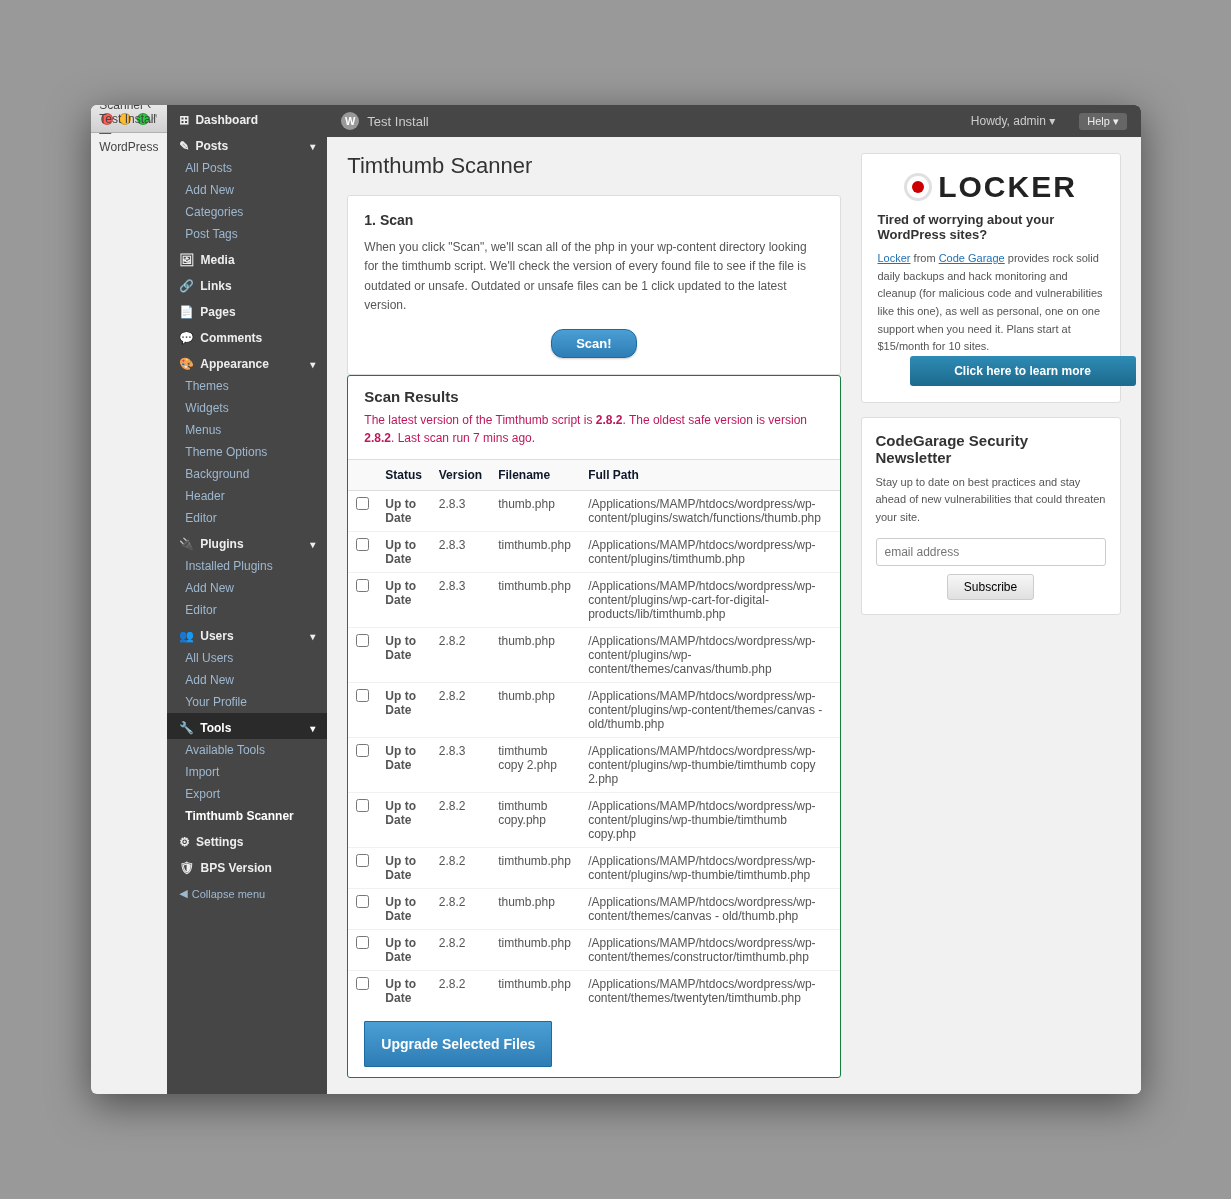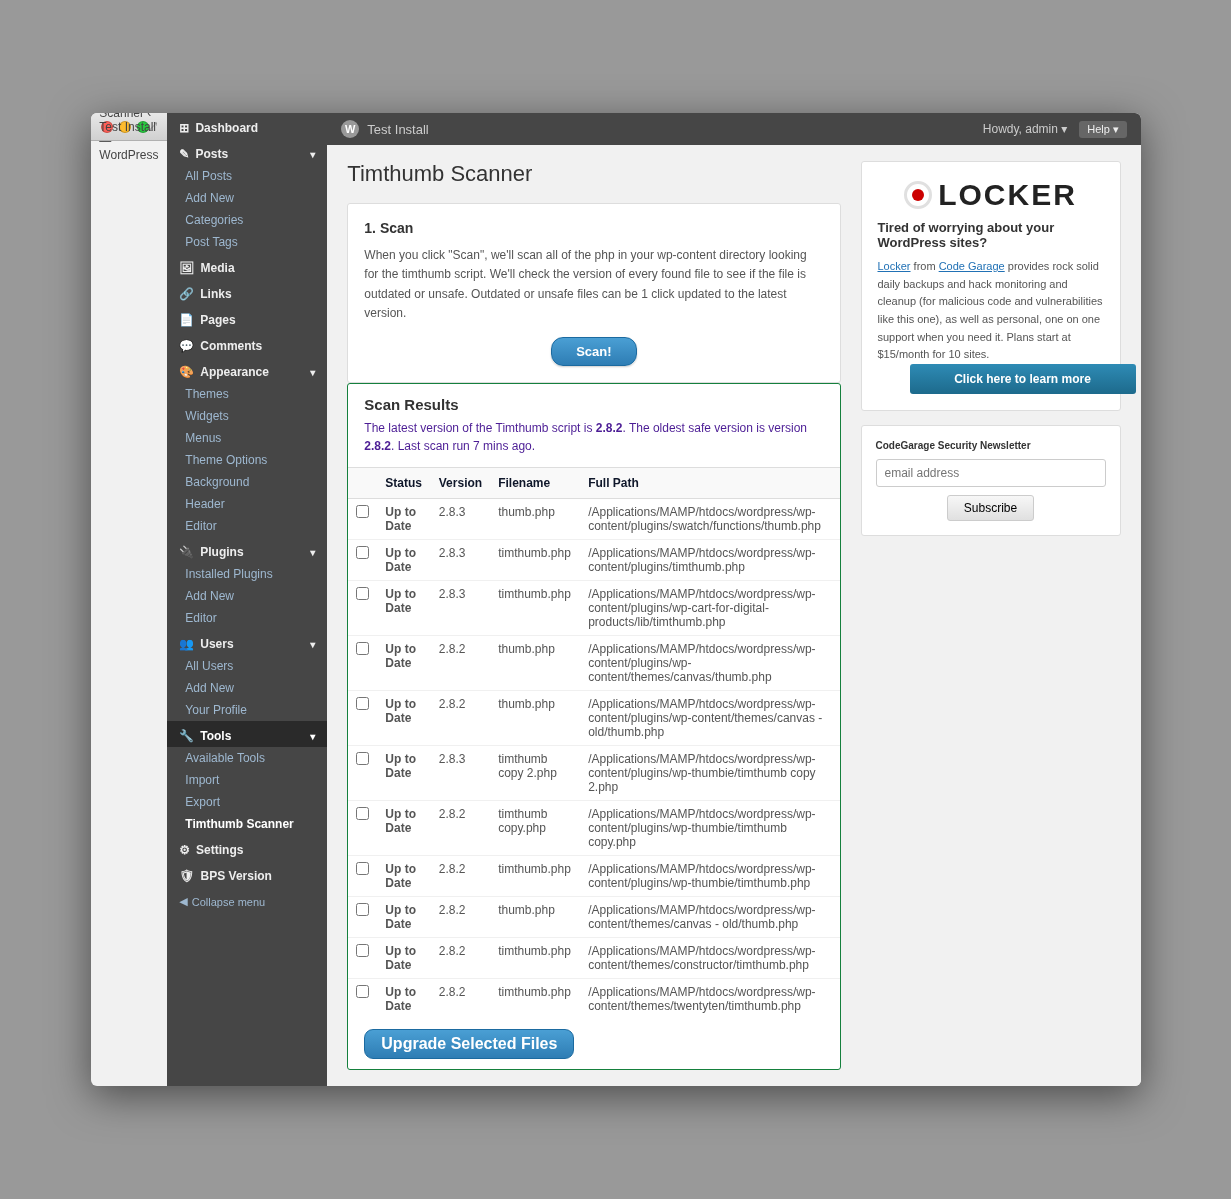--- a/index.html
+++ b/index.html
@@ -142,21 +142,21 @@
     .site-name-top {
       color: #ccc;
       font-size: 13px;
     }
     .topbar-right {
       margin-left: auto;
       color: #ccc;
       font-size: 12px;
       display: flex;
       align-items: center;
-      gap: 12px;
+      gap: 24px;
     }
     .howdy-text { color: #ccc; }
     .help-btn {
       background: #666;
       color: #eee;
       padding: 2px 8px;
       border-radius: 3px;
       font-size: 11px;
       cursor: pointer;
     }
@@ -217,21 +217,21 @@
       padding: 12px 16px;
     }
     .results-title {
       font-size: 15px;
       font-weight: 600;
       color: #333;
       margin-bottom: 6px;
     }
     .results-meta {
       font-size: 12px;
-      color: #4c1d95;
+      color: #be185d;
       line-height: 1.5;
     }
     .results-meta strong { font-weight: 700; }
     .scan-table {
       width: 100%;
       border-collapse: collapse;
       font-size: 12px;
     }
     .scan-table thead tr {
       border-top: 1px solid #ddd;
@@ -251,23 +251,23 @@
       border-bottom: 1px solid #f0f0f0;
     }
     .scan-table tr:last-child td { border-bottom: none; }
     .status-uptodate { color: #2e8a2e; font-weight: 600; }
     .status-vulnerable { color: #c00; font-weight: 600; }
     .cb-col { width: 24px; }
     .upgrade-btn {
       background: linear-gradient(180deg, #4a9fd4 0%, #2e7db4 100%);
       color: #fff;
       border: 1px solid #1b6aa0;
-      border-radius: 9px;
-      padding: 5px 16px;
-      font-size: 16px;
+      border-radius: 1px;
+      padding: 14px 16px;
+      font-size: 14px;
       font-weight: 600;
       cursor: pointer;
       margin: 10px 16px;
     }
     
     .right-panel {
       width: 260px;
       flex-shrink: 0;
     }
     .locker-widget {
@@ -331,21 +331,21 @@
       display: block;
       margin-left: 32px;
     }
     .newsletter-widget {
       background: #fff;
       border: 1px solid #ddd;
       border-radius: 3px;
       padding: 14px;
     }
     .newsletter-title {
-      font-size: 10px;
+      font-size: 15px;
       font-weight: 600;
       color: #333;
       margin-bottom: 8px;
     }
     .newsletter-desc {
       font-size: 11px;
       color: #555;
       line-height: 1.6;
       margin-bottom: 12px;
     }
@@ -615,20 +615,21 @@
             </div>
             <div class="locker-tagline">Tired of worrying about your WordPress sites?</div>
             <div class="locker-desc">
               <span class="locker-link">Locker</span> from <span class="locker-link">Code Garage</span> provides rock solid daily backups and hack monitoring and cleanup (for malicious code and vulnerabilities like this one), as well as personal, one on one support when you need it. Plans start at $15/month for 10 sites.
             </div>
             <button class="locker-cta">Click here to learn more</button>
           </div>
 
           <div class="newsletter-widget">
             <div class="newsletter-title">CodeGarage Security Newsletter</div>
+            <div class="newsletter-desc">Stay up to date on best practices and stay ahead of new vulnerabilities that could threaten your site.</div>
             <input type="email" class="newsletter-input" placeholder="email address" style="">
             <button class="newsletter-submit">Subscribe</button>
           </div>
         </div>
       </div>
     </div>
   </div>
 </div>
 
 </body></html>

